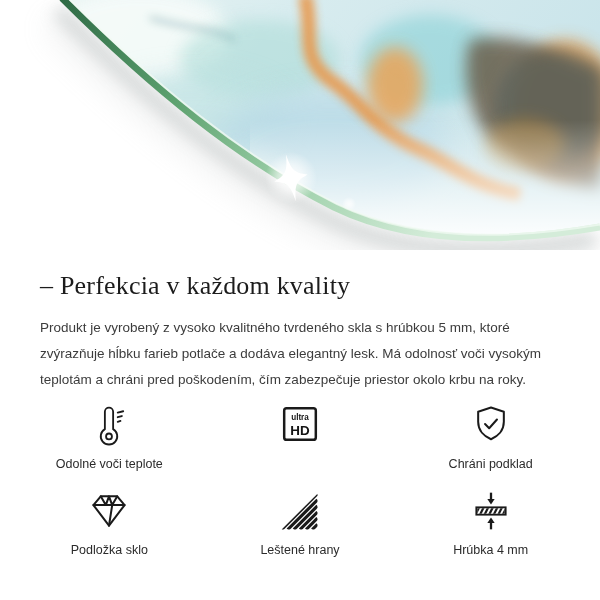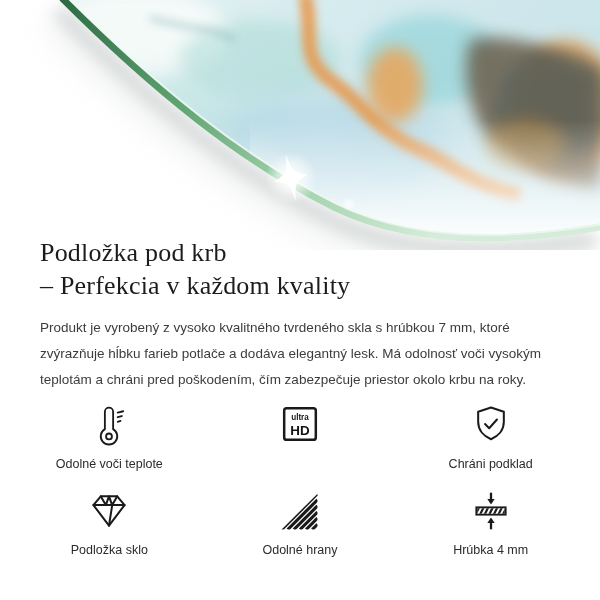--- a/index.html
+++ b/index.html
@@ -101,23 +101,23 @@
 
       <g transform="translate(291,178) rotate(-12)">
         <circle r="26" fill="url(#gGlow)" opacity="0.95"></circle>
         <path d="M0,-24 C2,-8 4,-4 17,0 C4,4 2,8 0,24 C-2,8 -4,4 -17,0 C-4,-4 -2,-8 0,-24 Z" fill="#ffffff"></path>
         <circle r="2.2" fill="#ffffff"></circle>
       </g>
       <circle cx="349" cy="204" r="7" fill="url(#gGlow)" opacity="0.8"></circle>
     </svg>
   </div>
 
-  <h1 class="title"><span>Podložka pod krb</span><br><span>– Perfekcia v každom kvality</span></h1>
-
-  <p class="desc">Produkt je vyrobený z vysoko kvalitného tvrdeného skla s hrúbkou 7 mm, ktoré zvýrazňuje hĺbku farieb potlače a dodáva elegantný lesk. Má odolnosť voči vysokým teplotám a chráni pred poškodením, čím zabezpečuje priestor okolo krbu na roky.</p>
+  <h1 class="title"><br><span>– Perfekcia v každom kvality</span></h1>
+
+  <p class="desc">Produkt je vyrobený z vysoko kvalitného tvrdeného skla s hrúbkou 5 mm, ktoré zvýrazňuje hĺbku farieb potlače a dodáva elegantný lesk. Má odolnosť voči vysokým teplotám a chráni pred poškodením, čím zabezpečuje priestor okolo krbu na roky.</p>
 
   <div class="features">
 
     <div class="feature">
       <div class="ficon">
         <svg width="44" height="44" viewBox="0 0 48 48" fill="none" stroke-width="2" stroke-linecap="round" stroke-linejoin="round">
           <path d="M19.5,28.5 V9.5 a4.5,4.5 0 0 1 9,0 V28.5 a9,9 0 1 1 -9,0 Z"></path>
           <circle cx="24" cy="36.5" r="3.2"></circle>
           <path d="M33.5,10.5 L39.5,9"></path>
           <path d="M33.5,15.5 L38,14.2"></path>
@@ -170,21 +170,21 @@
           <g clip-path="url(#triclip)" stroke-width="3.6" stroke-linecap="butt">
             <path d="M3,44 L44,3"></path>
             <path d="M10,44 L44,10"></path>
             <path d="M17,44 L44,17"></path>
             <path d="M24,44 L44,24"></path>
             <path d="M31,44 L44,31"></path>
             <path d="M38,44 L44,38"></path>
           </g>
         </svg>
       </div>
-      <div class="flabel">Odolné hrany</div>
+      <div class="flabel">Leštené hrany</div>
     </div>
 
     <div class="feature">
       <div class="ficon">
         <svg width="44" height="44" viewBox="0 0 48 48" fill="none" stroke-width="2">
           <defs>
             <clipPath id="barclip">
                 <rect x="9" y="21" width="30" height="6"></rect>
               </clipPath>
           </defs>

